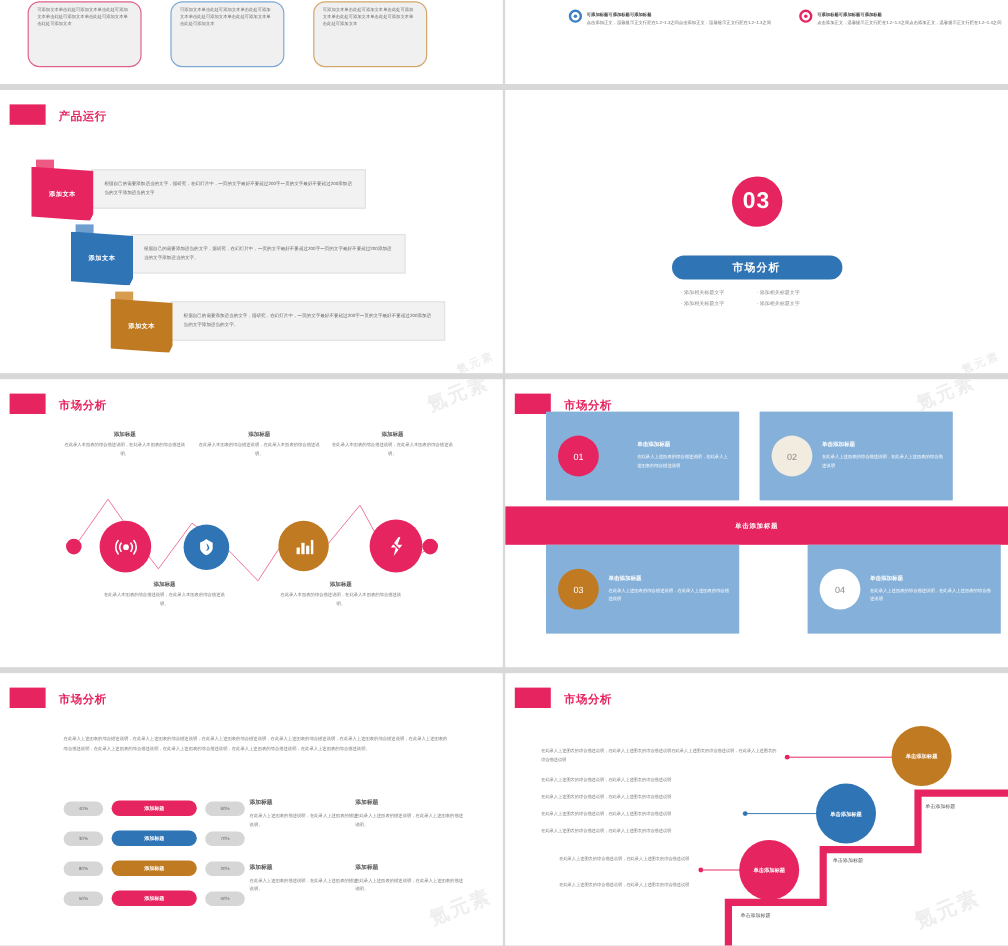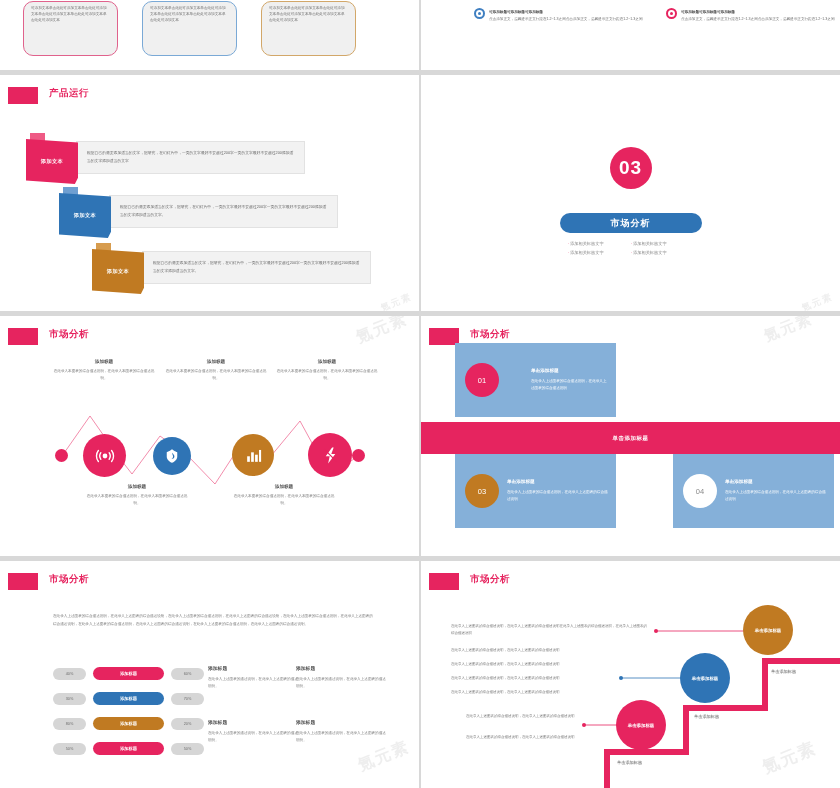--- a/index.html
+++ b/index.html
@@ -17,21 +17,21 @@
     column-gap: 2px;
     row-gap: 5px;
     background: #d8d8d8;
   }
   .slide {
     background: #ffffff;
     position: relative;
     overflow: hidden;
   }
   
-  .stitle { position:absolute; left:8px; top:12px; display:flex; align-items:flex-start; }
+  .stitle { position:absolute; left:8px; top:12px; display:flex; align-items:flex-end; }
   .stitle .sq { width:30px; height:17px; background:#e6245f; }
   .stitle .tx { margin-left:11px; font-size:9.5px; font-weight:bold; color:#e6245f; letter-spacing:.5px; }
 
   
   .r1box {
     position:absolute; width:95px; height:55px; bottom:14px;
     border-radius:10px; background:#f0f0f0; border:1.6px solid #ccc;
     padding:4px 7px;
   }
   .r1box.pink   { border-color:#e0628c; left:23px; }
@@ -290,20 +290,27 @@
   </div>
 
   <div class="slide">
     <div class="stitle">
       <div class="sq"></div>
       <div class="tx">市场分析</div>
     </div>
 
     <div class="card" style="left:34px; top:27px;gap:24px;">
       <div class="cnum" style="background:#e6245f; color:#ffffff;">01</div>
+      <div class="cbody">
+        <h5>单击添加标题</h5>
+        <p>在此录入上述图表的综合描述说明，在此录入上述图表的综合描述说明</p>
+      </div>
+    </div>
+    <div class="card" style="left:212px; top:27px;">
+      <div class="cnum" style="background:#f2ece0; color:#8a8a8a;">02</div>
       <div class="cbody">
         <h5>单击添加标题</h5>
         <p>在此录入上述图表的综合描述说明，在此录入上述图表的综合描述说明</p>
       </div>
     </div>
 
     <div class="wide-banner" style="top:106px;">单击添加标题</div>
 
     <div class="card" style="left:34px; top:138px;">
       <div class="cnum" style="background:#c07a22; color:#ffffff;">03</div>

